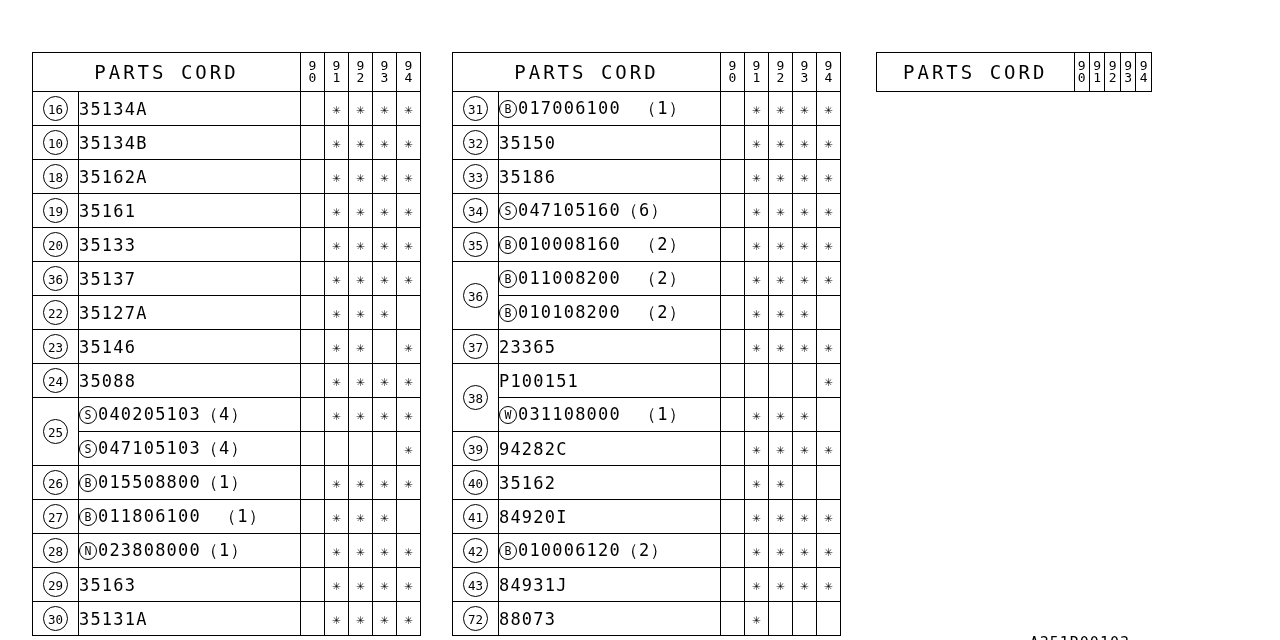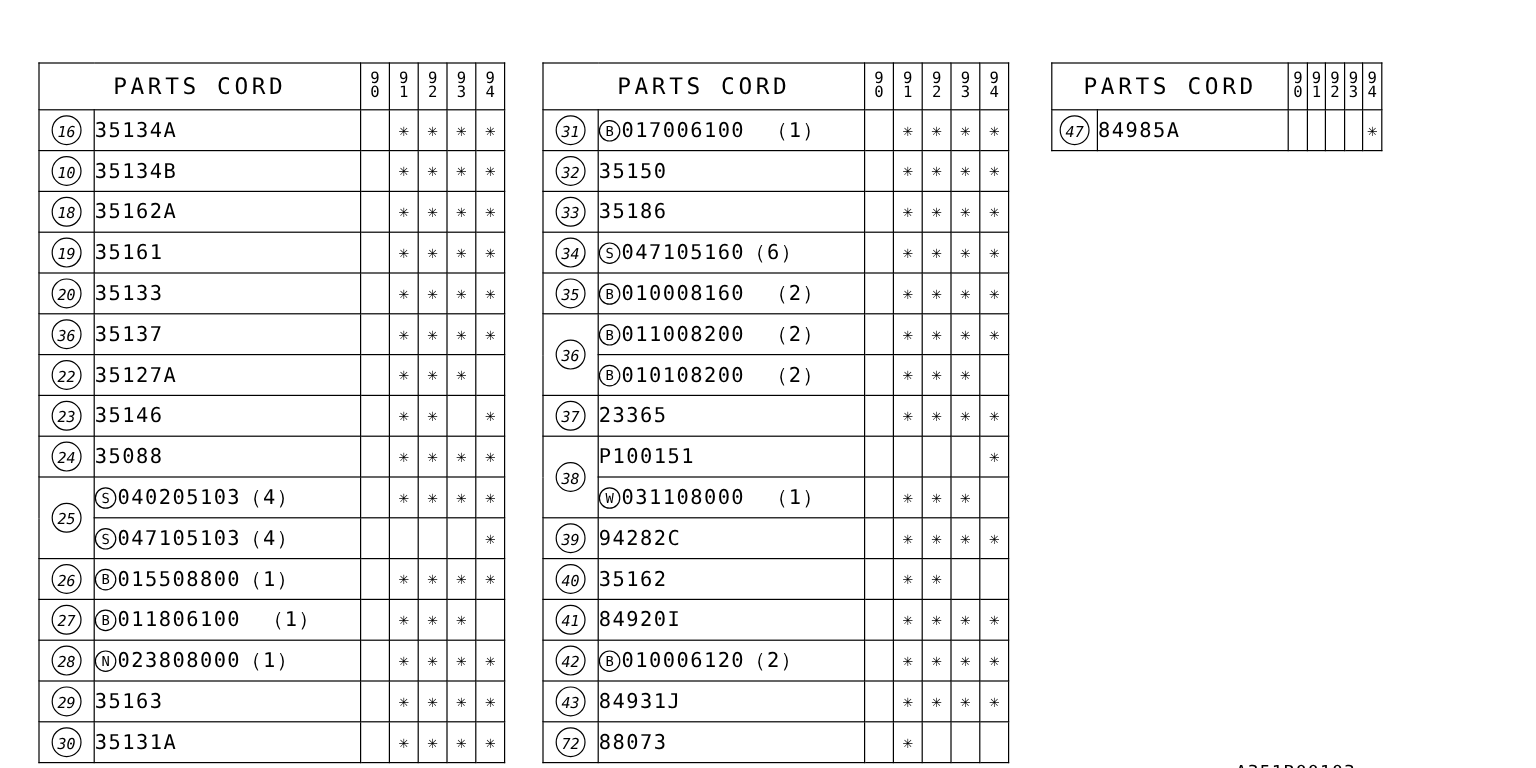--- a/index.html
+++ b/index.html
@@ -64,21 +64,20 @@
   }
   .circ{
     display:inline-block;
     width:25px;height:25px;
     line-height:25px;
     border:1px solid #000;
     border-radius:50%;
     font-size:12.5px;
     text-align:center;
     box-sizing:border-box;
-    font-style:italic;
   }
   .code-cell{
     text-align:left;
     padding-left:10px;
     font-size:17px;
     letter-spacing:1.2px;
     white-space:nowrap;
   }
   .code-cell .pfx{
     display:inline-block;
@@ -498,26 +497,17 @@
           </td>
           <td class="hdr-year">
             <span class="y1">9</span>
             <span class="y2">3</span>
           </td>
           <td class="hdr-year">
             <span class="y1">9</span>
             <span class="y2">4</span>
           </td>
         </tr>
-        <tr>
-          <td class="idx-cell row-cell"><span class="circ">47</span></td>
-          <td class="code-cell row-cell"><span>84985A</span></td>
-          <td class="yr-cell row-cell"></td>
-          <td class="yr-cell row-cell"></td>
-          <td class="yr-cell row-cell"></td>
-          <td class="yr-cell row-cell"></td>
-          <td class="yr-cell row-cell mark"></td>
-        </tr>
       </tbody>
     </table>
 
   <div class="sheet-code">A351R00103</div>
 </div>
 
 </body></html>

